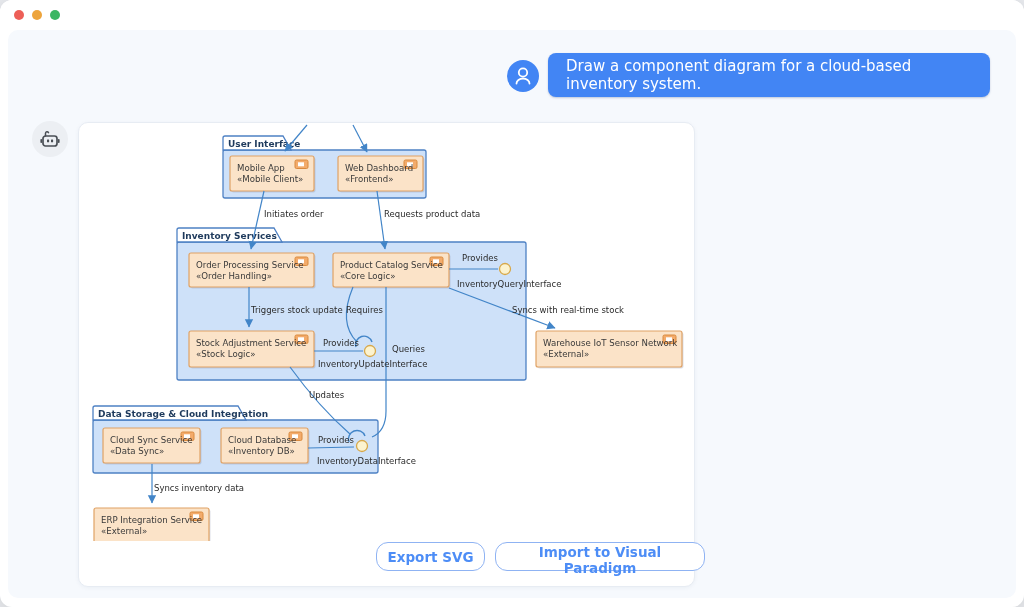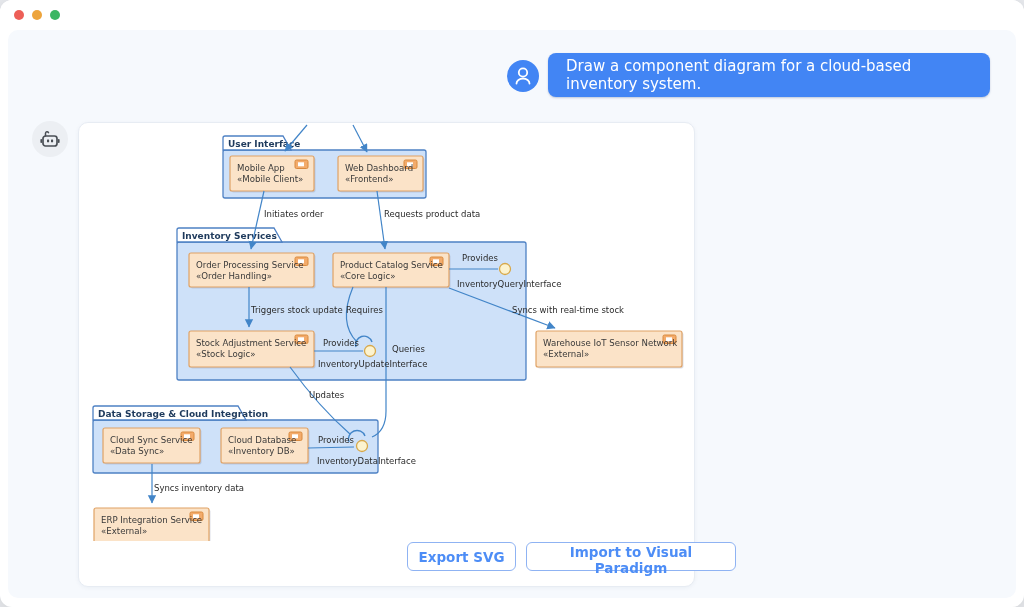--- a/index.html
+++ b/index.html
@@ -6,21 +6,21 @@
   .window{position:relative;width:1024px;height:607px;background:#ffffff;border-radius:12px;overflow:hidden;box-shadow:0 4px 18px rgba(0,0,0,.12);}
   .titlebar{position:absolute;left:0;top:0;width:100%;height:30px;background:#ffffff;}
   .dot{position:absolute;top:10px;width:10px;height:10px;border-radius:50%;}
   .content{position:absolute;left:8px;top:30px;right:8px;bottom:9px;background:#f6f9fd;border-radius:10px;}
   .user-avatar{position:absolute;left:499px;top:30px;width:32px;height:32px;border-radius:50%;display:flex;align-items:center;justify-content:center;}
   .bubble{position:absolute;left:540px;top:23px;width:442px;height:44px;border-radius:8px;color:#fff;font-size:15px;display:flex;align-items:center;padding:14px 18px;box-sizing:border-box;box-shadow:0 1px 2px rgba(30,60,120,.25);}
   .bot-avatar{position:absolute;left:24px;top:91px;width:36px;height:36px;border-radius:50%;background:#eceff3;display:flex;align-items:center;justify-content:center;}
   
   .card{position:absolute;left:70px;top:92px;width:615px;height:463px;background:#fff;border:1px solid #e7ecf3;border-radius:10px;box-shadow:0 1px 4px rgba(25,50,100,.05);}
   .card svg{position:absolute;left:0;top:0;}
-  .actions button{position:absolute;background:#fff;border:1.5px solid #8fb3f3;border-radius:6px;color:#4d8df6;font-family:"DejaVu Sans","Liberation Sans",sans-serif;font-size:13.5px;font-weight:600;cursor:pointer;margin-left:31px;}
+  .actions button{position:absolute;background:#fff;border:1.5px solid #8fb3f3;border-radius:12px;color:#4d8df6;font-family:"DejaVu Sans","Liberation Sans",sans-serif;font-size:13.5px;font-weight:600;cursor:pointer;}
   .btn-export{left:297px;top:419px;width:109px;height:29px;}
   .btn-import{left:416px;top:419px;width:210px;height:29px;}
   text{font-family:"DejaVu Sans","Liberation Sans",sans-serif;}
 </style>
 </head>
 <body>
 
 <div class="window">
   <div class="titlebar">
     <span class="dot" style="left: 14px; background: rgb(237, 95, 87);"></span>

